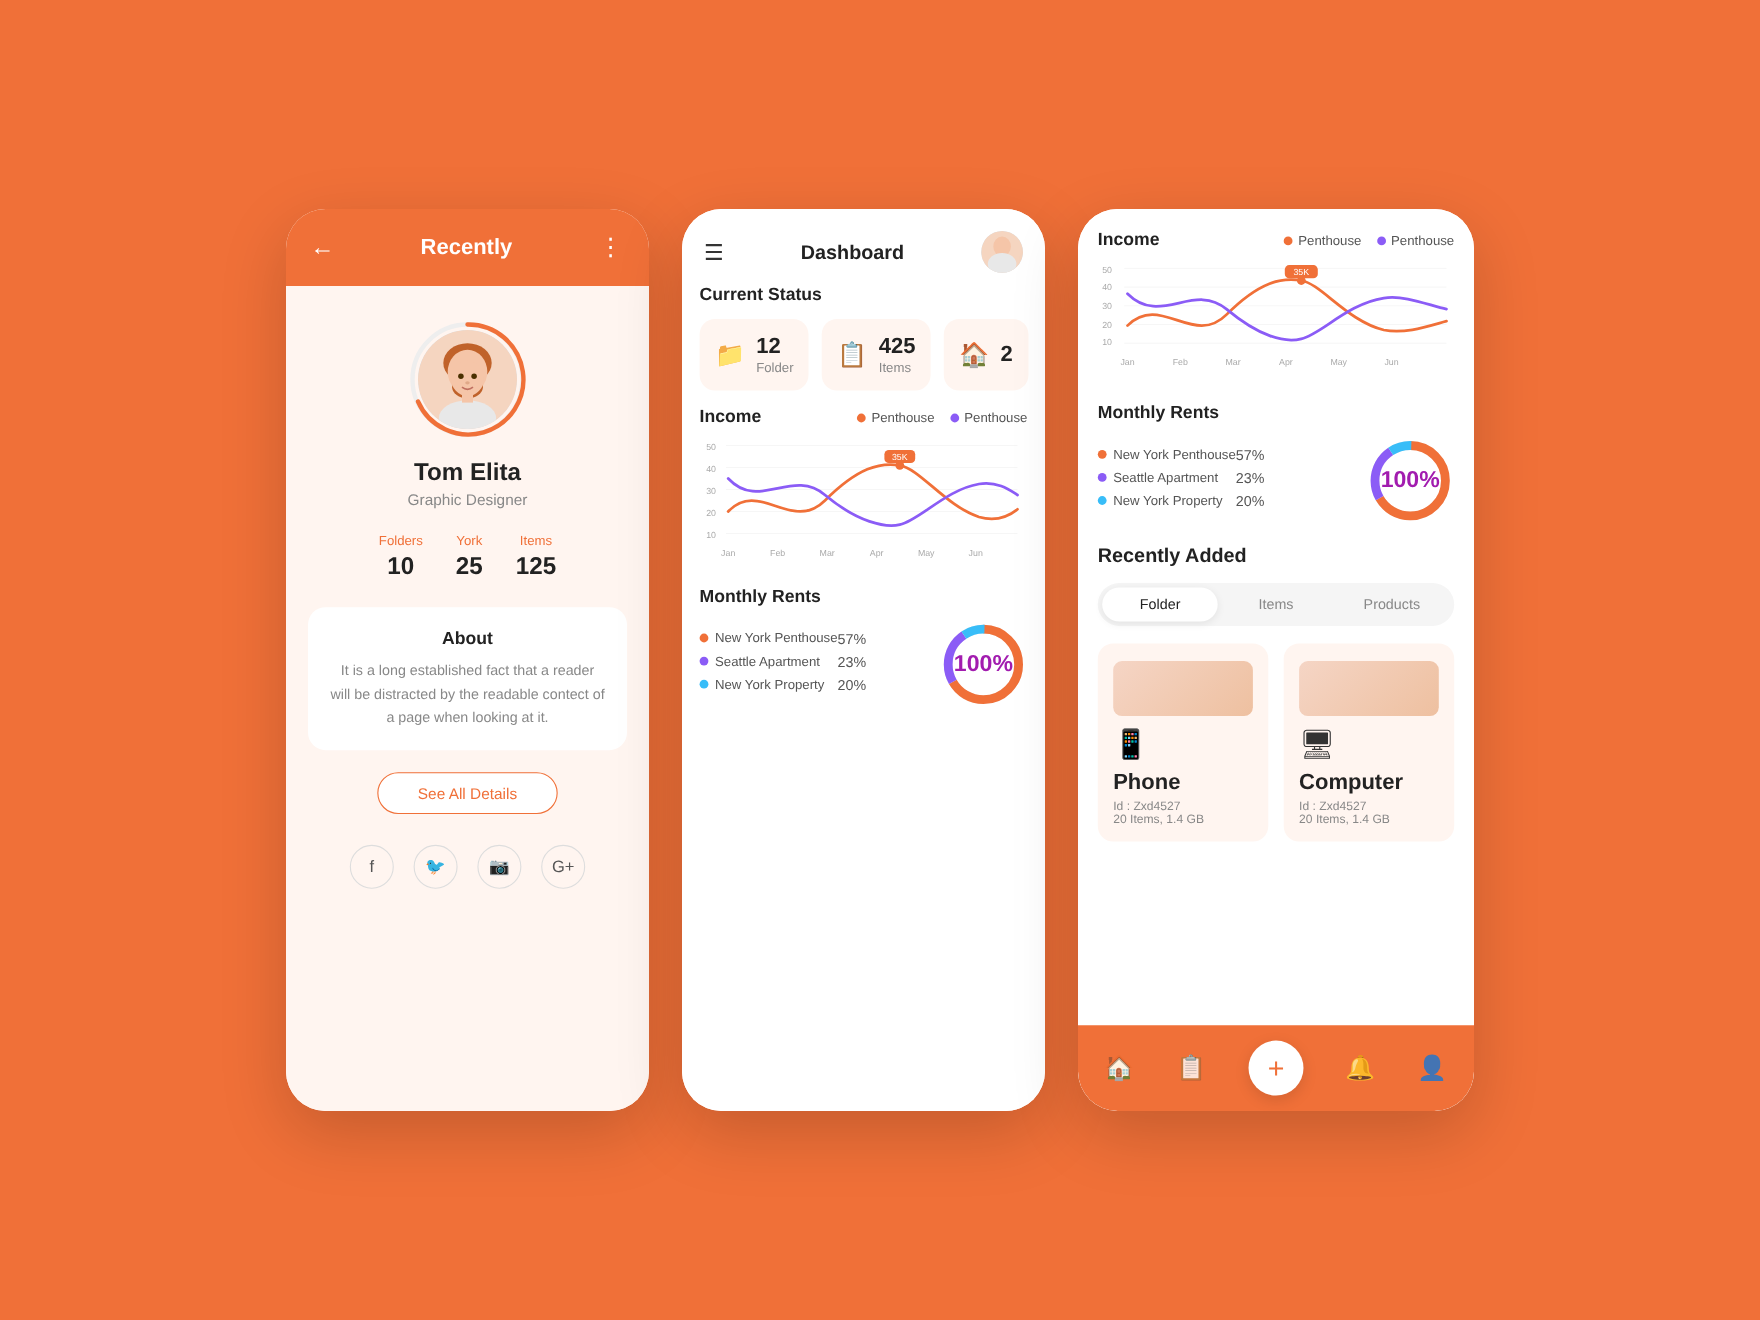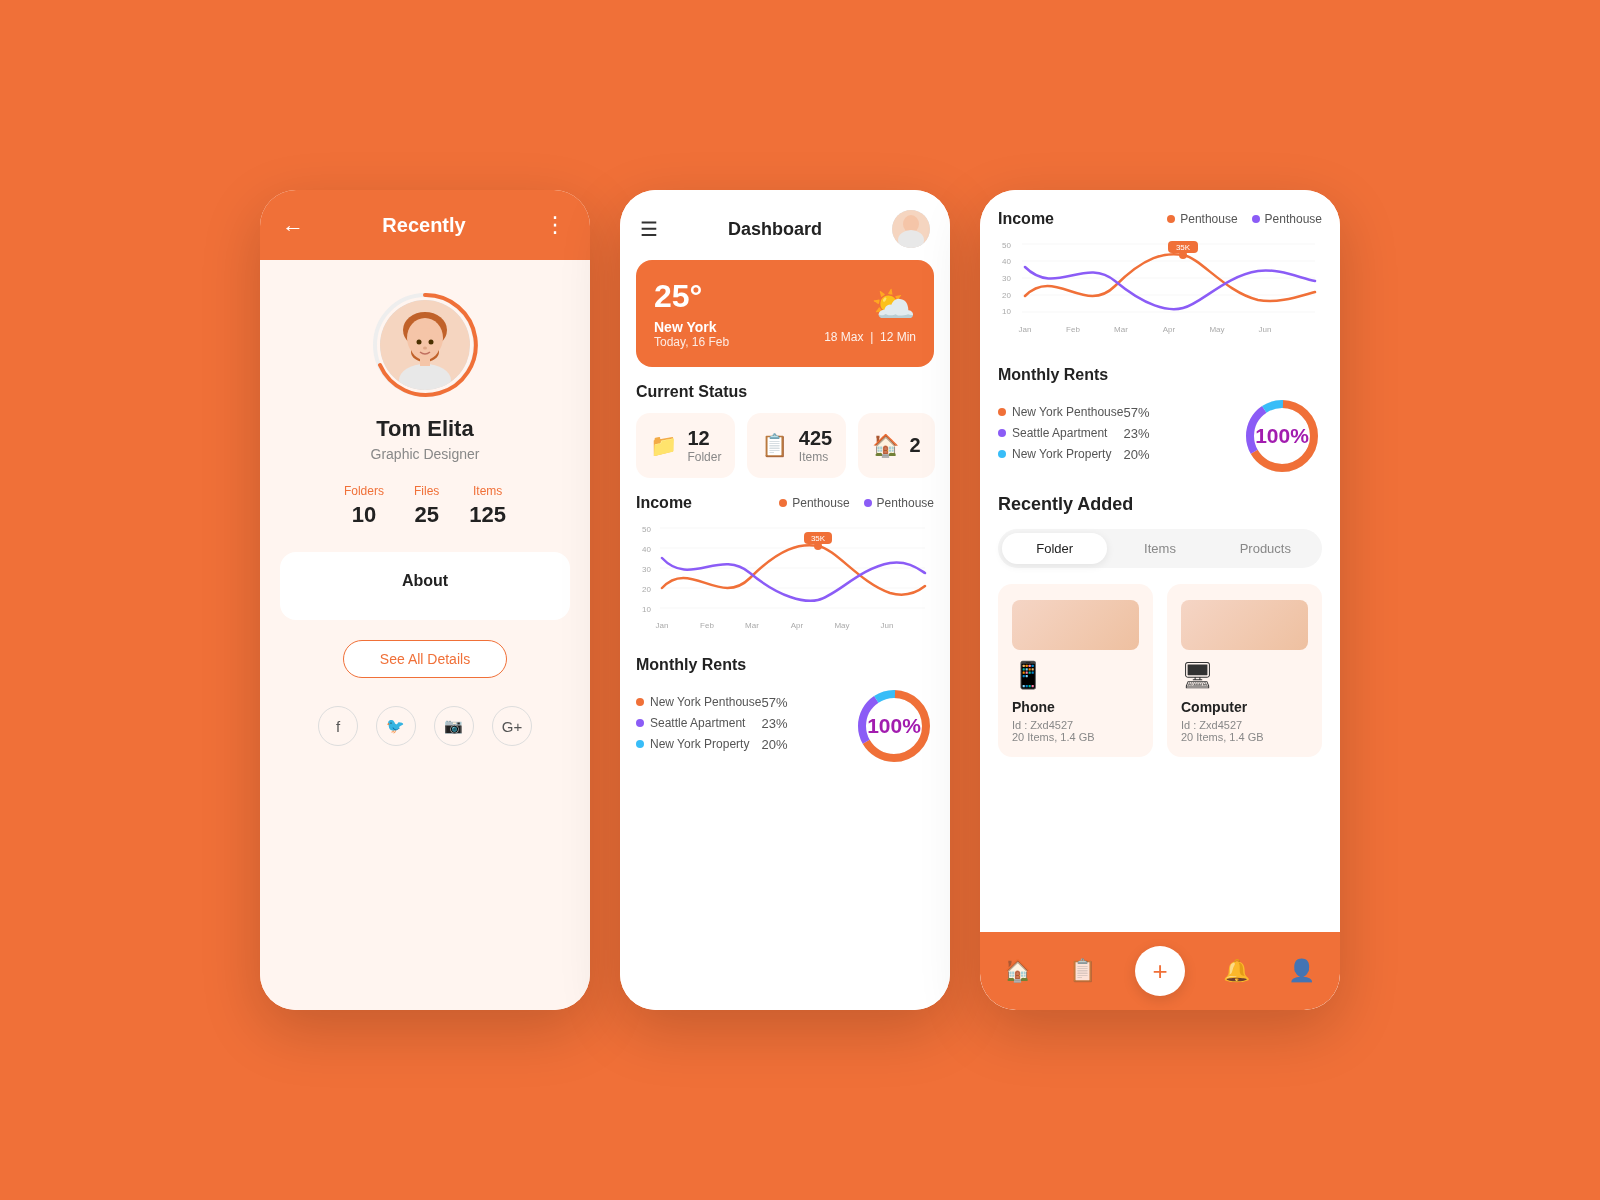--- a/index.html
+++ b/index.html
@@ -329,21 +329,21 @@
     .items-grid {
       display: grid; grid-template-columns: 1fr 1fr;
       gap: 14px; margin-bottom: 14px;
     }
     .item-card {
       background: #FFF5F0;
       border-radius: 14px;
       padding: 16px 14px 14px;
     }
     .item-icon { font-size: 26px; color: #333; margin-bottom: 8px; }
-    .item-name { font-size: 14px; font-weight: 700; color: #222; margin-bottom: 4px; }
+    .item-name { font-size: 20px; font-weight: 700; color: #222; margin-bottom: 4px; }
     .item-id { font-size: 11px; color: #888; }
     .item-meta { font-size: 11px; color: #888; }
     .bottom-nav {
       background: #F07038;
       padding: 14px 24px;
       display: flex;
       align-items: center;
       justify-content: space-between;
       border-radius: 0 0 36px 36px;
     }
@@ -414,31 +414,32 @@
 
       <div class="profile-name">Tom Elita</div>
       <div class="profile-role">Graphic Designer</div>
 
       <div class="stats-row">
         <div class="stat-item">
           <span class="stat-label">Folders</span>
           <span class="stat-value">10</span>
         </div>
         <div class="stat-item">
-          <span class="stat-label">Files</span>
+          <span class="stat-label">York</span>
           <span class="stat-value">25</span>
         </div>
         <div class="stat-item">
           <span class="stat-label">Items</span>
           <span class="stat-value">125</span>
         </div>
       </div>
 
       <div class="about-card">
         <div class="about-title">About</div>
+        <div class="about-text">It is a long established fact that a reader will be distracted by the readable contect of a page when looking at it.</div>
       </div>
 
       <button class="see-all-btn">See All Details</button>
 
       <div class="social-row">
         <div class="social-icon">f</div>
         <div class="social-icon">🐦</div>
         <div class="social-icon">📷</div>
         <div class="social-icon">G+</div>
       </div>
@@ -452,33 +453,20 @@
       <div class="dash-avatar">
         <svg width="38" height="38" viewBox="0 0 38 38">
           <circle cx="19" cy="19" r="19" fill="#f5d5c0"></circle>
           <ellipse cx="19" cy="14" rx="8" ry="9" fill="#f5c5a8"></ellipse>
           <ellipse cx="19" cy="30" rx="13" ry="10" fill="#e8e8e8"></ellipse>
         </svg>
       </div>
     </div>
     <div class="dash-body">
 
-      <div class="weather-card">
-        <div class="weather-left">
-          <div class="temp">25°</div>
-          <div class="city">New York</div>
-          <div class="date">Today, 16 Feb</div>
-        </div>
-        <div class="weather-right">
-          <div class="weather-icon">⛅</div>
-          <div class="weather-minmax">
-            <span>18 Max</span> &nbsp;|&nbsp; <span>12 Min</span>
-          </div>
-        </div>
-      </div>
 
       <div class="section-title">Current Status</div>
       <div class="status-row">
         <div class="status-card">
           <span class="s-icon">📁</span>
           <div>
             <div class="s-num">12</div>
             <div class="s-lbl">Folder</div>
           </div>
         </div>

